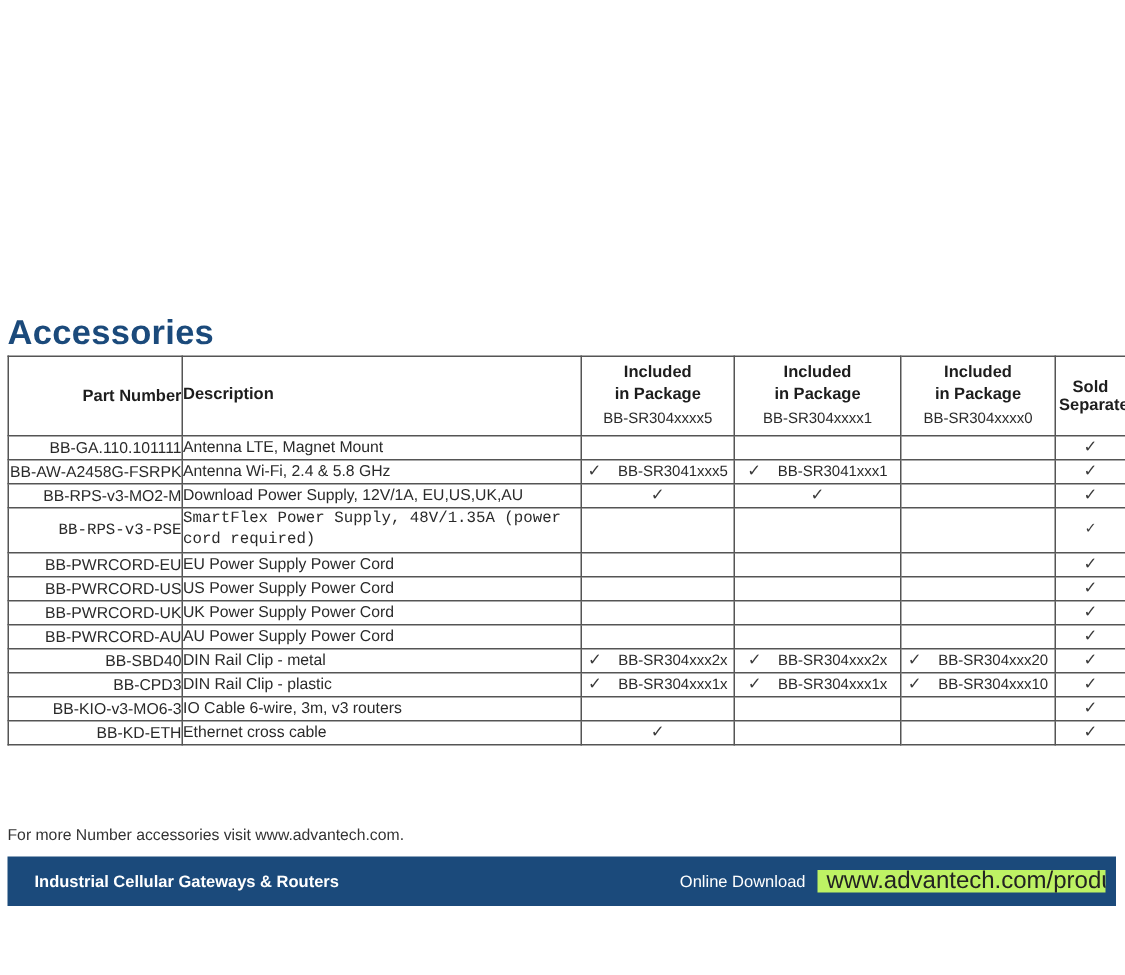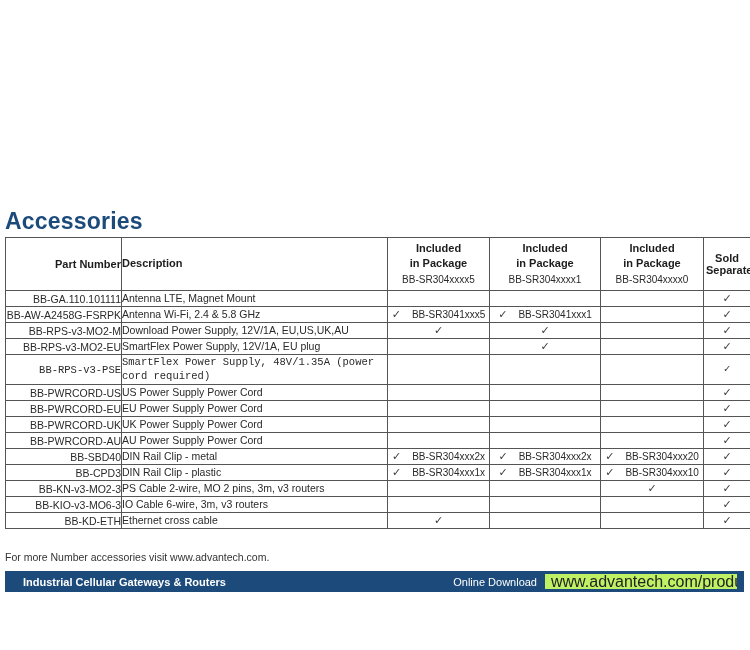--- a/index.html
+++ b/index.html
@@ -20,21 +20,21 @@
   td.cell-desc{white-space:normal;}
   .hdr-included{text-align:center;line-height:15px;vertical-align:middle;}
   .hdr-model{font-weight:normal;font-size:10px;color:#2a2a2a;display:block;margin-top:1px;}
   .hdr-sold-line1{text-align:center;white-space:nowrap;}
   .hdr-sold-line2{text-align:left;padding-left:2px;white-space:nowrap;overflow:hidden;}
   td.pkg{text-align:center;}
   .chkwrap{display:flex;justify-content:center;align-items:center;gap:11px;}
   .chk{font-size:11px;color:#3a3a3a;line-height:1;}
   .pkglbl{font-size:10px;white-space:nowrap;}
   .footnote{position:absolute;left:5px;top:551px;font-size:10.5px;color:#333;}
-  .bar{position:absolute;left:5px;top:571px;width:739px;height:21px;background:#1b4a7b;
+  .bar{position:absolute;left:5px;top:571px;width:739px;height:33px;background:#1b4a7b;
        display:flex;align-items:center;}
   .bar-left{color:#fff;font-weight:bold;font-size:11px;margin-left:18px;white-space:nowrap;}
   .bar-spacer{flex:1;}
   .bar-dl-label{color:#fff;font-weight:normal;font-size:11px;margin-right:8px;white-space:nowrap;}
   .bar-url{background:#bef264;width:186px;height:15px;line-height:15px;font-size:16px;
            color:#222;padding-left:6px;margin-right:7px;white-space:nowrap;overflow:hidden;}
 </style>
 </head>
 <body>
 
@@ -124,73 +124,57 @@
               <span class="chk">✓</span>
             </span>
           </td>
           <td class="pkg"></td>
           <td class="pkg">
             <span class="chkwrap">
               <span class="chk">✓</span>
             </span>
           </td>
         </tr>
-        <tr class="row">
-          <td class="cell-left">BB-RPS-v3-MO2-EU</td>
-          <td class="cell-desc">SmartFlex Power Supply, 12V/1A, EU plug</td>
-          <td class="pkg"></td>
-          <td class="pkg">
-            <span class="chkwrap">
-              <span class="chk">✓</span>
-            </span>
-          </td>
-          <td class="pkg"></td>
-          <td class="pkg">
-            <span class="chkwrap">
-              <span class="chk">✓</span>
-            </span>
-          </td>
-        </tr>
         <tr class="row tall">
           <td class="cell-left">BB-RPS-v3-PSE</td>
           <td class="cell-desc">SmartFlex Power Supply, 48V/1.35A (power cord required)</td>
           <td class="pkg"></td>
           <td class="pkg"></td>
           <td class="pkg"></td>
           <td class="pkg">
             <span class="chkwrap">
               <span class="chk">✓</span>
             </span>
           </td>
         </tr>
         <tr class="row">
+          <td class="cell-left">BB-PWRCORD-EU</td>
+          <td class="cell-desc">EU Power Supply Power Cord</td>
+          <td class="pkg"></td>
+          <td class="pkg"></td>
+          <td class="pkg"></td>
+          <td class="pkg">
+            <span class="chkwrap">
+              <span class="chk">✓</span>
+            </span>
+          </td>
+        </tr>
+        <tr class="row">
           <td class="cell-left">BB-PWRCORD-US</td>
           <td class="cell-desc">US Power Supply Power Cord</td>
           <td class="pkg"></td>
           <td class="pkg"></td>
           <td class="pkg"></td>
           <td class="pkg">
             <span class="chkwrap">
               <span class="chk">✓</span>
             </span>
           </td>
         </tr>
         <tr class="row">
-          <td class="cell-left">BB-PWRCORD-EU</td>
-          <td class="cell-desc">EU Power Supply Power Cord</td>
-          <td class="pkg"></td>
-          <td class="pkg"></td>
-          <td class="pkg"></td>
-          <td class="pkg">
-            <span class="chkwrap">
-              <span class="chk">✓</span>
-            </span>
-          </td>
-        </tr>
-        <tr class="row">
           <td class="cell-left">BB-PWRCORD-UK</td>
           <td class="cell-desc">UK Power Supply Power Cord</td>
           <td class="pkg"></td>
           <td class="pkg"></td>
           <td class="pkg"></td>
           <td class="pkg">
             <span class="chkwrap">
               <span class="chk">✓</span>
             </span>
           </td>
@@ -246,36 +230,20 @@
           <td class="pkg">
             <span class="chkwrap">
               <span class="chk">✓</span>
               <span class="pkglbl">BB-SR304xxx1x</span>
             </span>
           </td>
           <td class="pkg">
             <span class="chkwrap">
               <span class="chk">✓</span>
               <span class="pkglbl">BB-SR304xxx10</span>
-            </span>
-          </td>
-          <td class="pkg">
-            <span class="chkwrap">
-              <span class="chk">✓</span>
-            </span>
-          </td>
-        </tr>
-        <tr class="row">
-          <td class="cell-left">BB-KN-v3-MO2-3</td>
-          <td class="cell-desc">PS Cable 2-wire, MO 2 pins, 3m, v3 routers</td>
-          <td class="pkg"></td>
-          <td class="pkg"></td>
-          <td class="pkg">
-            <span class="chkwrap">
-              <span class="chk">✓</span>
             </span>
           </td>
           <td class="pkg">
             <span class="chkwrap">
               <span class="chk">✓</span>
             </span>
           </td>
         </tr>
         <tr class="row">
           <td class="cell-left">BB-KIO-v3-MO6-3</td>

